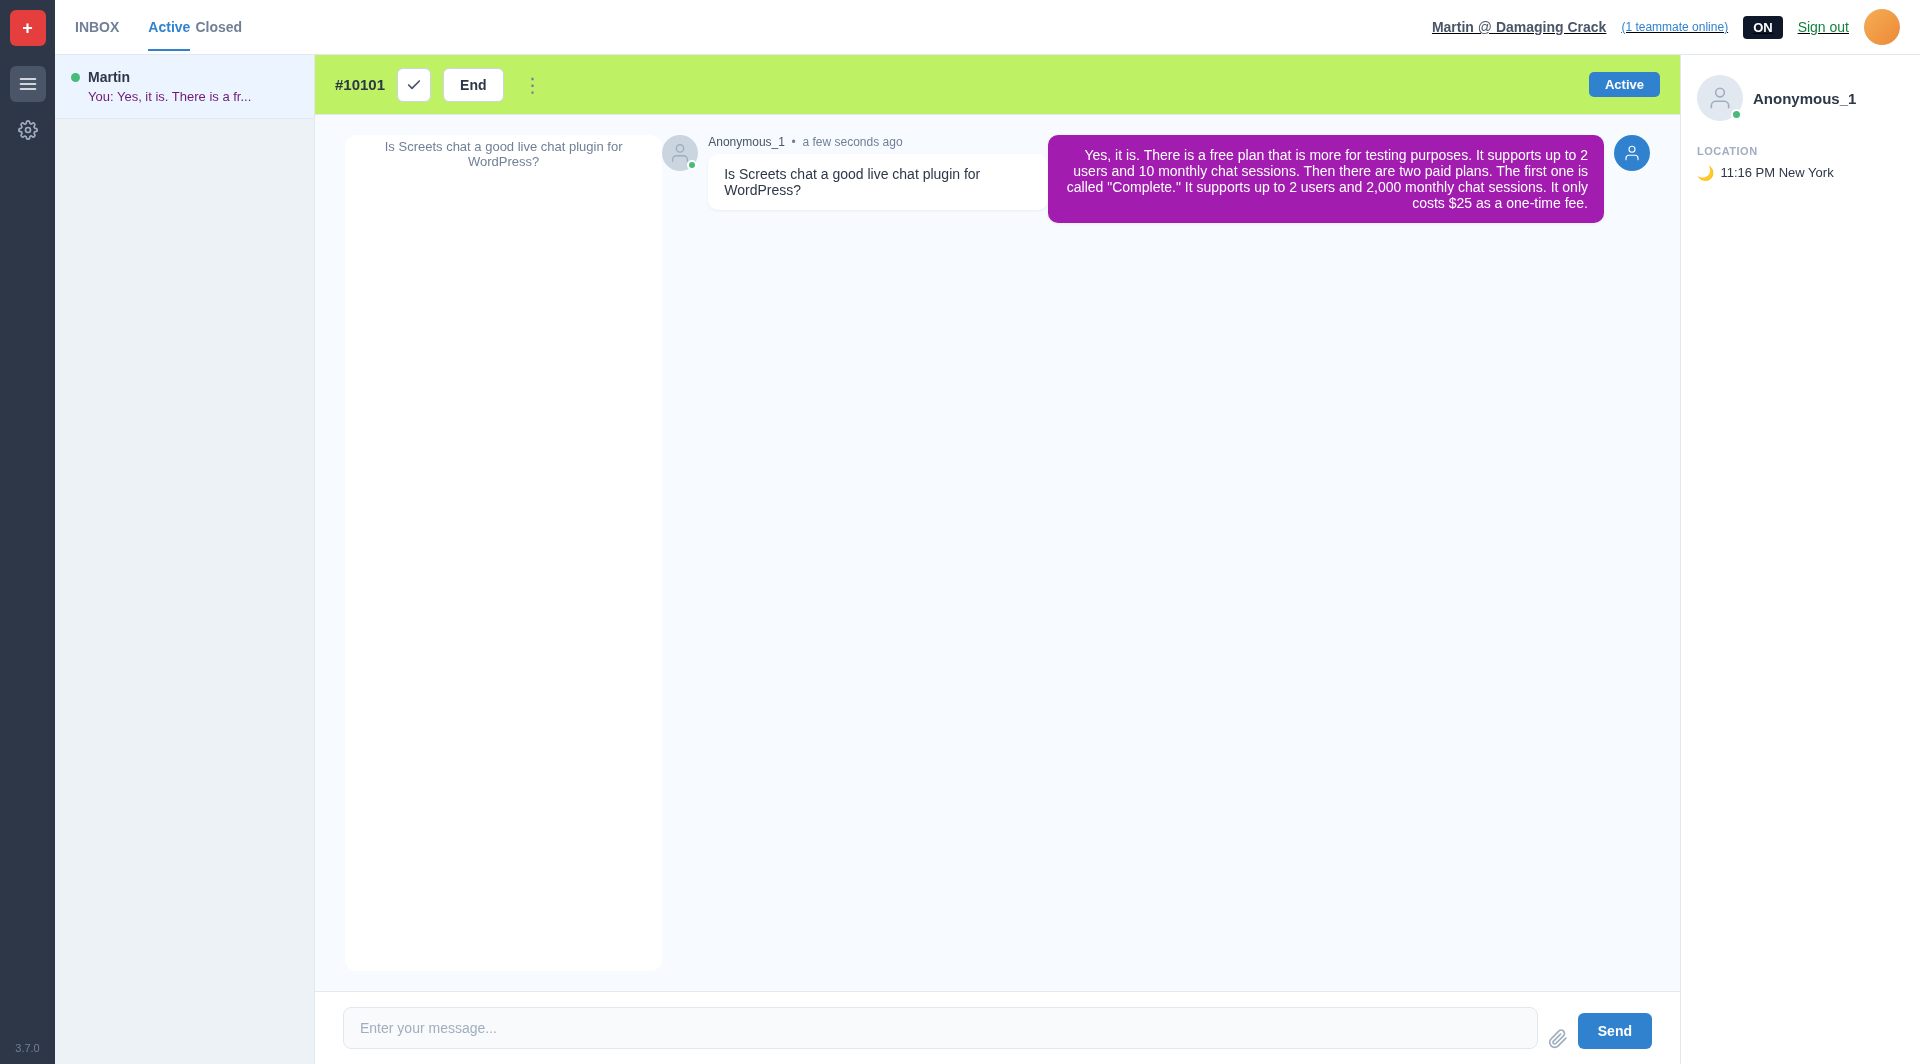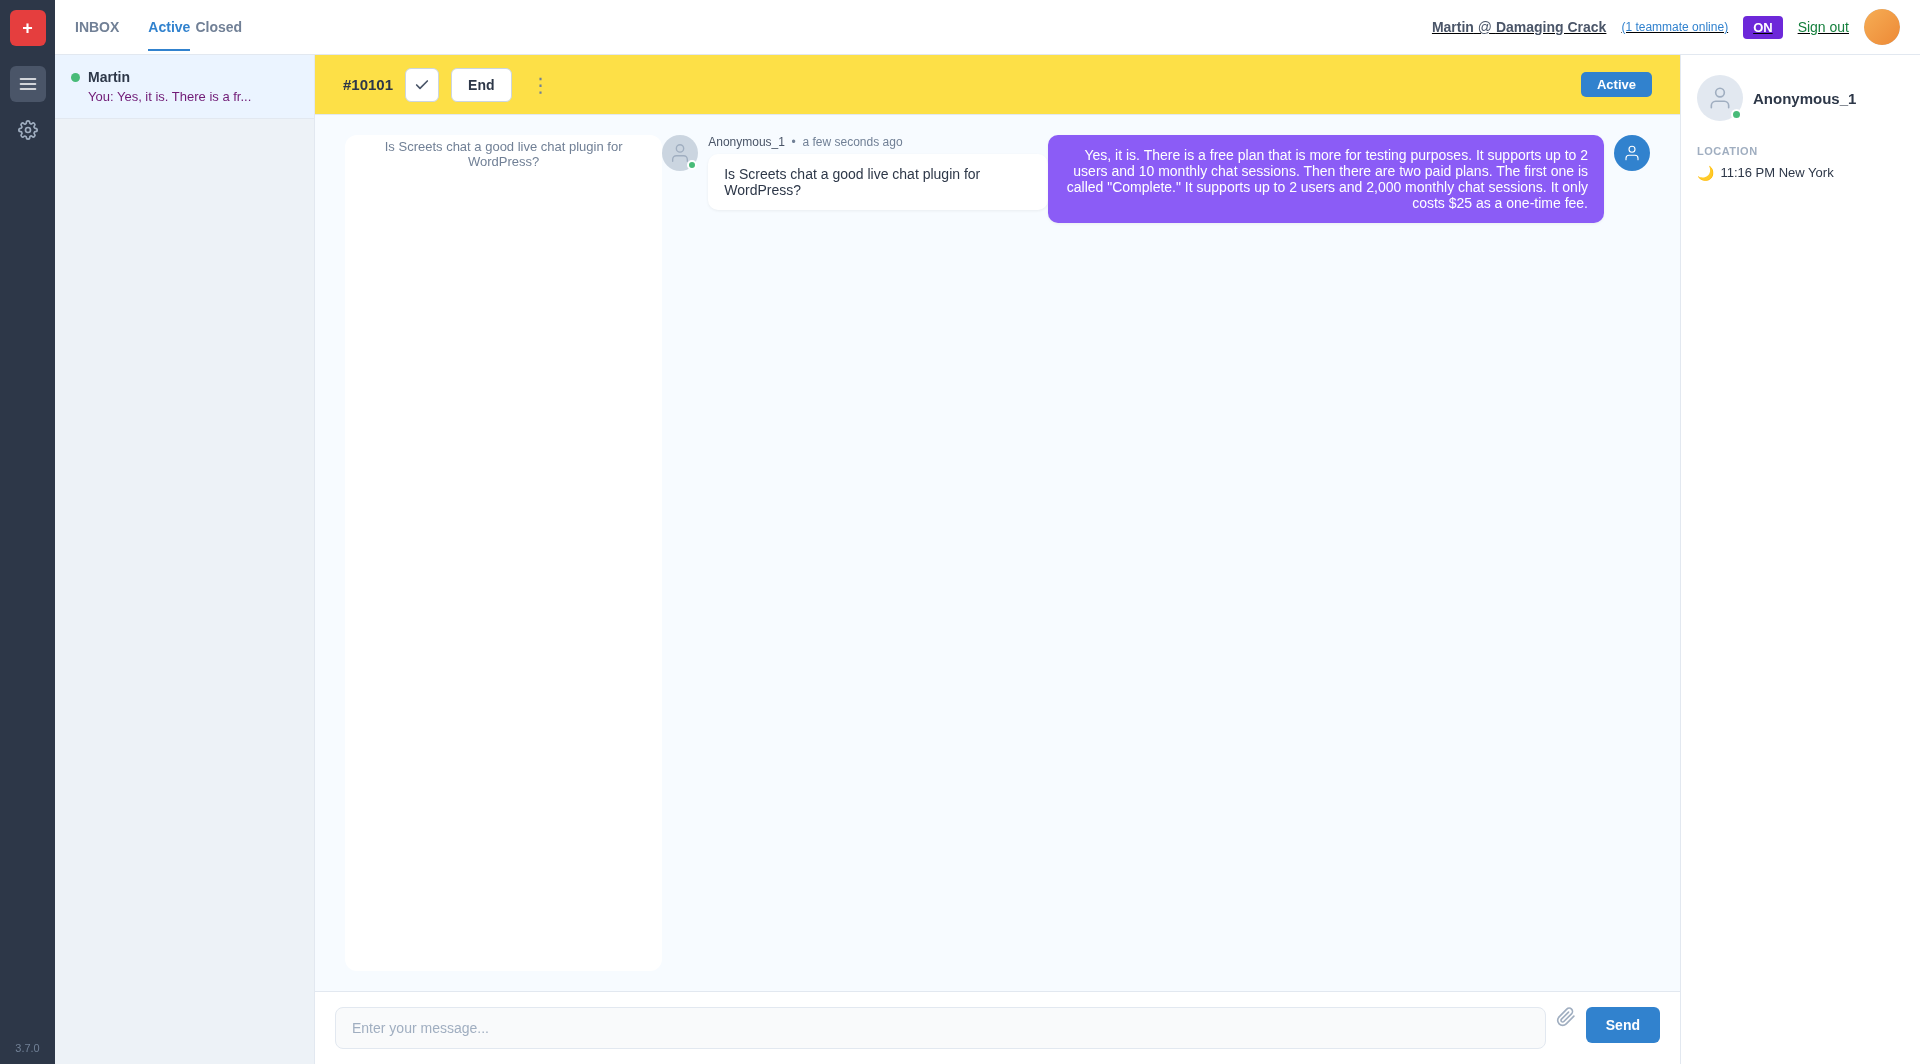--- a/index.html
+++ b/index.html
@@ -94,21 +94,21 @@
       color: #4a5568;
     }
     .topbar-team span {
       font-weight: 700;
     }
     .topbar-online {
       font-size: 12px;
       color: #3182ce;
     }
     .topbar-status {
-      background: #6d28d9;
+      background: #0f172a;
       color: white;
       font-size: 13px;
       font-weight: 700;
       padding: 4px 10px;
       border-radius: 4px;
     }
     .topbar-signout {
       font-size: 14px;
       color: #15803d;
       cursor: pointer;
@@ -187,25 +187,25 @@
       flex: 1;
       display: flex;
       flex-direction: column;
       background: #f7fbff;
       height: 100%;
     }
 
     
     .chat-header {
       height: 60px;
-      background: #fde047;
+      background: #bef264;
       border-bottom: 1px solid #e2e8f0;
       display: flex;
       align-items: center;
-      padding: 0 28px;
+      padding: 0 20px;
       gap: 12px;
     }
     .chat-ticket-id {
       font-size: 15px;
       font-weight: 700;
       color: #2d3748;
     }
     .chat-header-btn {
       width: 34px;
       height: 34px;
@@ -318,43 +318,43 @@
     .message-bubble {
       background: white;
       border-radius: 10px;
       padding: 12px 16px;
       font-size: 14px;
       color: #2d3748;
       box-shadow: 0 1px 3px rgba(0,0,0,0.06);
       display: inline-block;
     }
     .message-bubble.outgoing {
-      background: #8b5cf6;
+      background: #a21caf;
       color: white;
     }
     .outgoing-avatar {
       width: 36px;
       height: 36px;
       border-radius: 50%;
       background: #3182ce;
       flex-shrink: 0;
       display: flex;
       align-items: center;
       justify-content: center;
       color: white;
       font-size: 16px;
     }
 
     
     .chat-input-area {
-      padding: 15px 20px;
+      padding: 15px 28px;
       background: white;
       border-top: 1px solid #e2e8f0;
       display: flex;
-      align-items: flex-start;
+      align-items: flex-end;
       gap: 10px;
     }
     .chat-input {
       flex: 1;
       border: 1.5px solid #e2e8f0;
       border-radius: 8px;
       padding: 12px 16px;
       font-size: 14px;
       color: #4a5568;
       outline: none;

